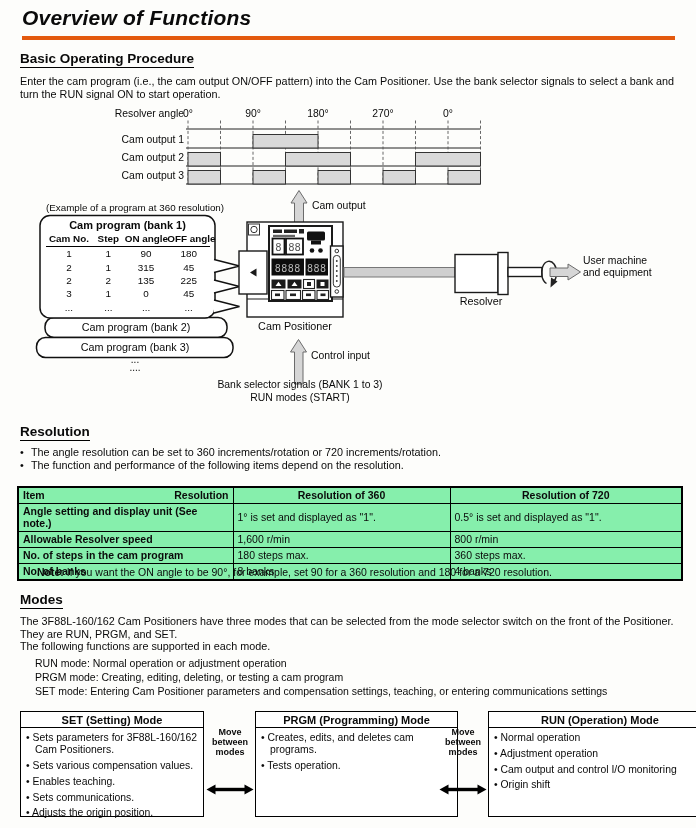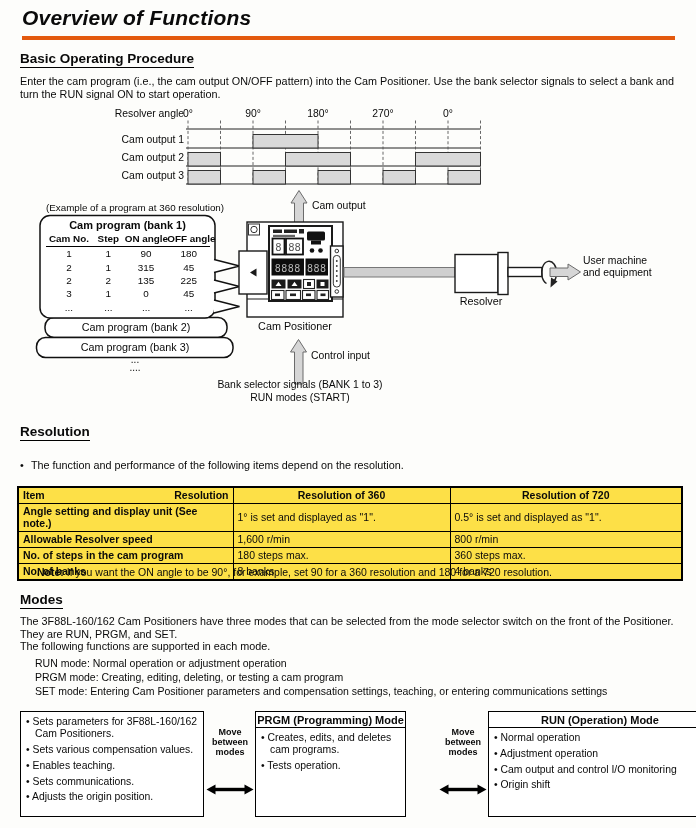--- a/index.html
+++ b/index.html
@@ -17,21 +17,21 @@
   .right{text-align:right;}
   .bold{font-weight:bold;}
   .bullet{font-size:10.8px;line-height:1.2;padding-left:11px;}
   .bullet::before{content:"•";position:absolute;left:0;}
   .bullet{position:absolute;}
   
   .prog-table{border-collapse:collapse;table-layout:fixed;width:164px;font-size:9.9px;}
   .prog-table th{font-weight:bold;padding:0 0 2px 0;border-bottom:1.3px solid #000;white-space:nowrap;}
   .prog-table td{text-align:center;padding:1.2px 0;}
   
-  .res-table{border-collapse:collapse;table-layout:fixed;width:664px;font-size:10.5px;background:#fde047;}
+  .res-table{border-collapse:collapse;table-layout:fixed;width:664px;font-size:10.5px;background:#86efac;}
   .res-table th,.res-table td{border:1px solid #000;padding:1px 4px 2px 4px;vertical-align:middle;}
   .res-table{border:2px solid #000;}
   .res-table .split{display:flex;justify-content:space-between;}
   .res-table th{font-weight:bold;}
   .res-table td.c1{font-weight:bold;}
   
   .mode-box{position:absolute;top:711px;height:106px;border:1.6px solid #000;background:#fff;z-index:3;box-sizing:border-box;}
   .mode-title{font-size:11px;font-weight:bold;text-align:center;border-bottom:1.5px solid #000;padding:2px 0 1px 0;}
   .mode-items{margin:4px 4px 0 5px;padding:0;list-style:none;}
   .mode-items li{font-size:10.4px;line-height:1.18;padding-left:9px;text-indent:-9px;margin-bottom:3.5px;}
@@ -256,20 +256,21 @@
   <div class="txt small-lab" style="left:312px;top:200px;">Cam output</div>
   <div class="txt center" style="left:243px;top:320px;width:104px;font-size:10.8px;">Cam Positioner</div>
   <div class="txt small-lab" style="left:311px;top:350px;">Control input</div>
   <div class="txt small-lab center" style="left:120px;top:379px;width:360px;">Bank selector signals (BANK 1 to 3)</div>
   <div class="txt small-lab center" style="left:120px;top:392px;width:360px;">RUN modes (START)</div>
   <div class="txt center" style="left:450px;top:295px;width:62px;font-size:10.8px;">Resolver</div>
   <div class="txt small-lab" style="left:583px;top:255px;">User machine</div>
   <div class="txt small-lab" style="left:583px;top:267px;">and equipment</div>
 
   <div class="txt h2" style="left:20px;top:424px;">Resolution</div>
+  <div class="bullet txt" style="left:20px;top:446px;width:660px;">The angle resolution can be set to 360 increments/rotation or 720 increments/rotation.</div>
   <div class="bullet txt" style="left:20px;top:459px;width:660px;">The function and performance of the following items depend on the resolution.</div>
 
   <table class="txt res-table" style="left:17px;top:486px;">
     <colgroup>
         <col style="width:215px">
         <col style="width:217px">
         <col style="width:232px">
       </colgroup>
     <thead>
       <tr>
@@ -322,39 +323,40 @@
   <div class="mode-line" style="left:35px;top:657px;">
     <span class="mode-label">RUN mode:</span>
     <span>Normal operation or adjustment operation</span>
   </div>
   <div class="mode-line" style="left:35px;top:685px;">
     <span class="mode-label">SET mode:</span>
     <span>Entering Cam Positioner parameters and compensation settings, teaching, or entering communications settings</span>
   </div>
 
   <div class="mode-box" style="left:20px;width:184px;">
+    <div class="mode-title">SET (Setting) Mode</div>
     <ul class="mode-items">
       <li>Sets parameters for 3F88L-160/162 Cam Positioners.</li>
       <li>Sets various compensation values.</li>
       <li>Enables teaching.</li>
       <li>Sets communications.</li>
       <li>Adjusts the origin position.</li>
     </ul>
   </div>
 
   <div class="mover" style="left:206px;top:727px;width:48px;">
     <div class="mv-label">Move between modes</div>
     <svg class="arrow2" width="48" height="13" viewBox="0 0 48 13" style="margin-top:26px;">
       <line x1="8" y1="6.5" x2="40" y2="6.5" stroke="#000" stroke-width="3.4"></line>
       <path d="M0.5 6.5 L9.5 1.5 L9.5 11.5 Z" fill="#000"></path>
       <path d="M47.5 6.5 L38.5 1.5 L38.5 11.5 Z" fill="#000"></path>
     </svg>
   </div>
 
-  <div class="mode-box" style="left:255px;width:151px;">
+  <div class="mode-box" style="left:255px;width:203px;">
     <div class="mode-title">PRGM (Programming) Mode</div>
     <ul class="mode-items">
       <li>Creates, edits, and deletes cam programs.</li>
       <li>Tests operation.</li>
     </ul>
   </div>
 
   <div class="mover" style="left:439px;top:727px;width:48px;">
     <div class="mv-label">Move between modes</div>
     <svg class="arrow2" width="48" height="13" viewBox="0 0 48 13" style="margin-top:26px;">

